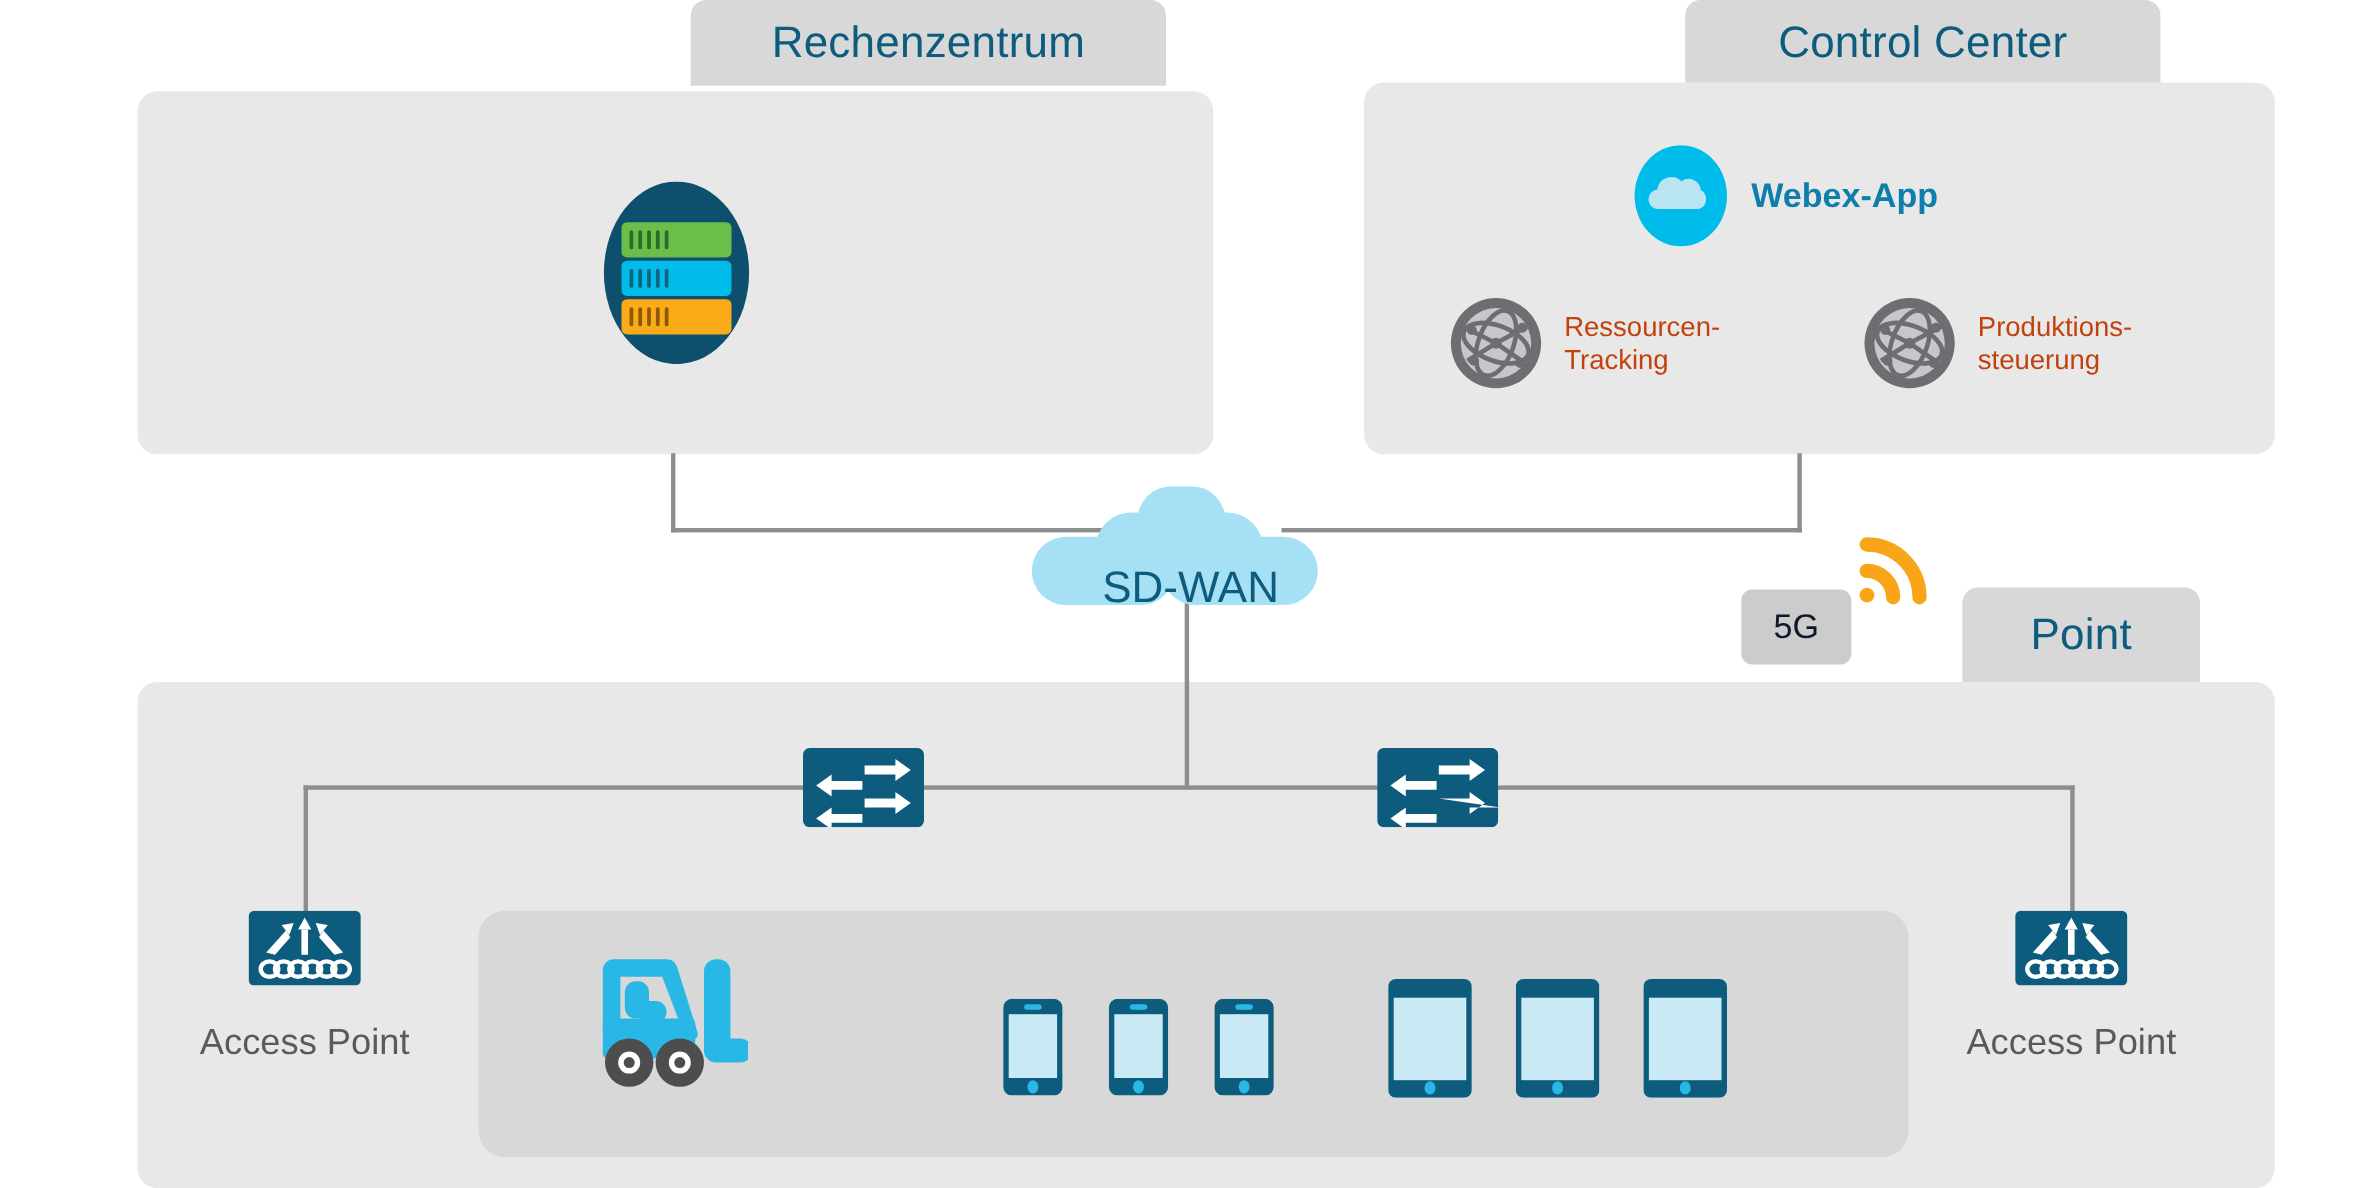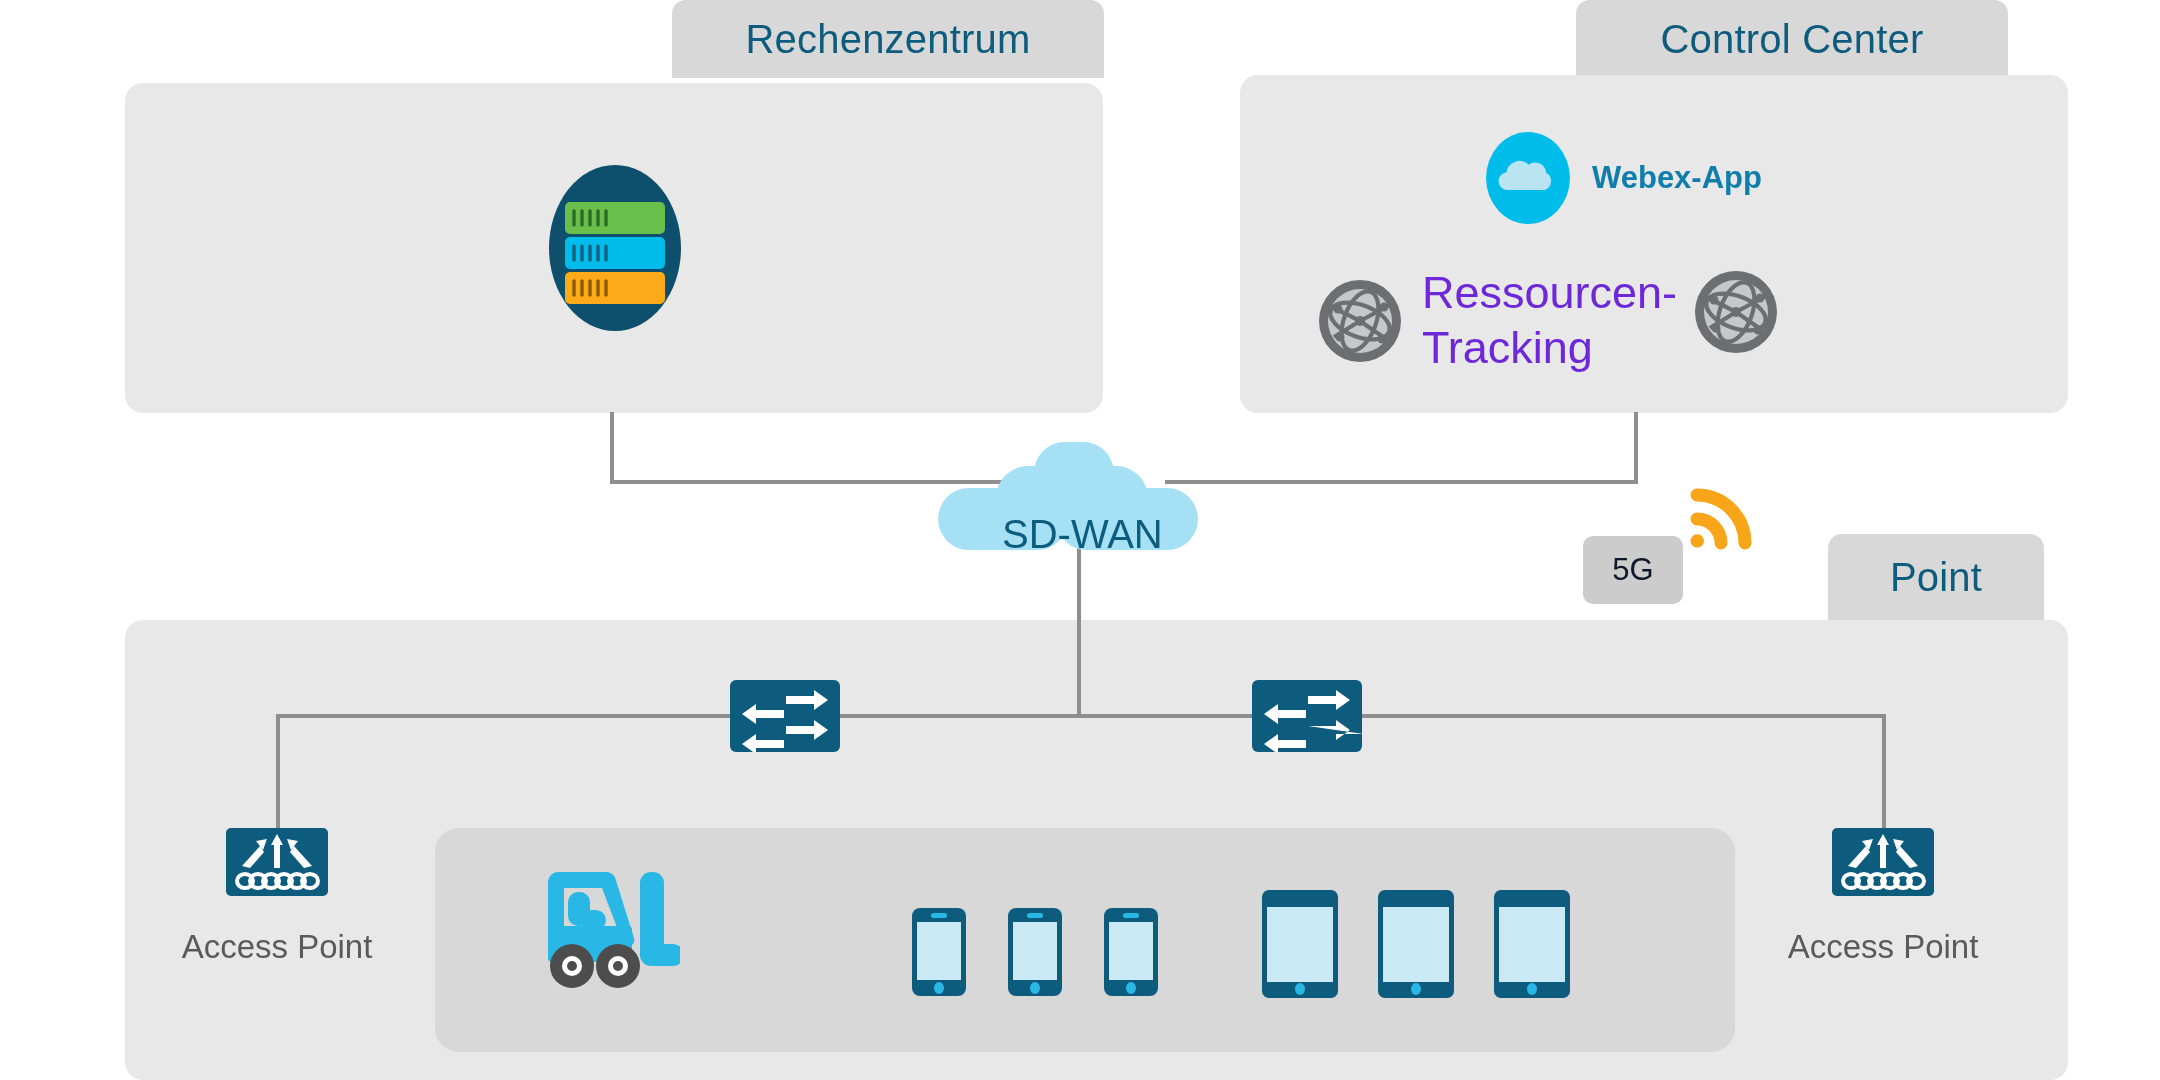--- a/index.html
+++ b/index.html
@@ -22,21 +22,20 @@
     background: #d8d8d8;
     border-radius: 14px 14px 0 0;
     display: flex;
     align-items: center;
     justify-content: center;
     color: #0d5c7d;
     font-size: 40px;
     letter-spacing: 0.2px;
     white-space: nowrap;
     z-index: 1;
-    margin-left: 44px;
   }
 
   
   .zone-panel {
     position: absolute;
     background: #e8e8e8;
     border-radius: 18px;
     z-index: 2;
   }
   .inner-floor {
@@ -89,22 +88,22 @@
     white-space: nowrap;
   }
 
   .app-item {
     position: absolute;
     display: flex;
     align-items: center;
     z-index: 5;
   }
   .app-label {
-    color: #6d28d9;
-    font-size: 45px;
+    color: #c2410c;
+    font-size: 25px;
     line-height: 1.22;
     margin-left: 16px;
     white-space: nowrap;
   }
 
   
   .badge-5g {
     position: absolute;
     background: #cccccc;
     border-radius: 10px;
@@ -253,20 +252,24 @@
         </g>
         <g fill="#6d6e71">
           <circle cx="46" cy="46" r="5"></circle>
           <circle cx="24" cy="34" r="4.5"></circle>
           <circle cx="70" cy="32" r="4.5"></circle>
           <circle cx="26" cy="62" r="4.5"></circle>
           <circle cx="68" cy="64" r="4.5"></circle>
         </g>
       </svg>
     </span>
+    <span class="app-label">
+      <span>Produktions-</span><br>
+      <span>steuerung</span>
+    </span>
   </div>
 
   <div class="cloud" style="left:938px; top:442px; width:280px; height:110px;">
     <svg width="280" height="110" viewBox="0 0 280 110">
       <g fill="#a5e0f5">
         <rect x="96" y="0" width="80" height="62" rx="31"></rect>
         <rect x="58" y="24" width="152" height="64" rx="32"></rect>
         <rect x="0" y="46" width="130" height="62" rx="31"></rect>
         <rect x="118" y="46" width="142" height="62" rx="31"></rect>
       </g>

